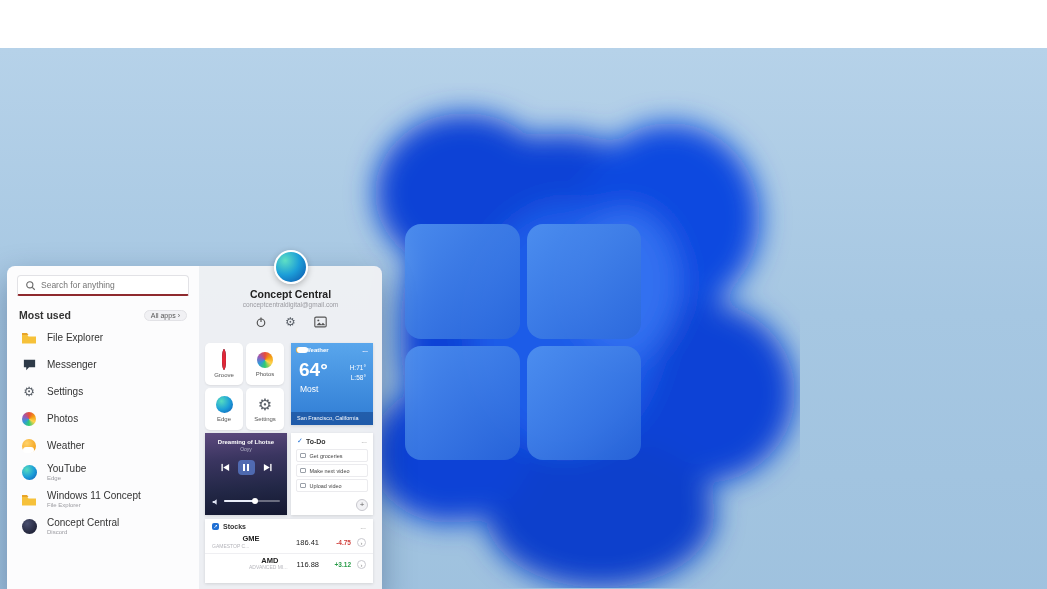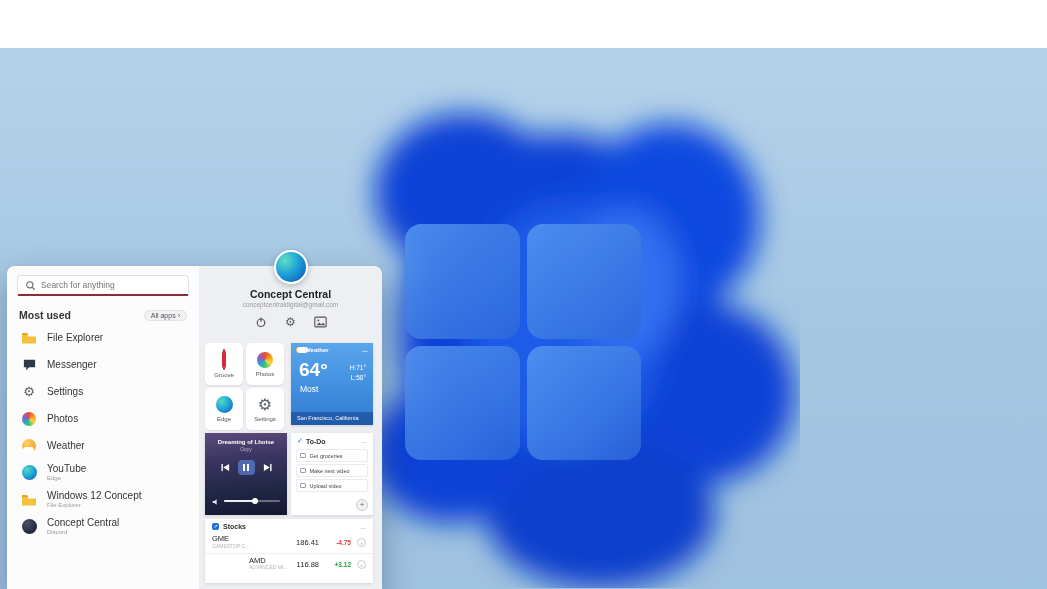--- a/index.html
+++ b/index.html
@@ -101,21 +101,21 @@
   
   .w-stocks{left:6px;top:253px;width:168px;height:64px;background:#fff;}
   .s-head{display:flex;align-items:center;gap:4px;padding:4px 7px 2px;}
   .s-icon{width:7px;height:7px;border-radius:2px;background:#1f6fd4;color:#fff;font-size:5px;
     line-height:7px;text-align:center;}
   .s-title{font-size:7px;font-weight:700;color:#333;}
   .s-menu{margin-left:auto;font-size:7px;color:#999;cursor:pointer;line-height:4px;}
   .s-row{display:flex;align-items:center;height:21px;padding:0 7px;gap:6px;cursor:pointer;}
   .s-row + .s-row{border-top:1px solid #efeff2;padding-left:44px;}
   .s-left{flex:1;line-height:1.15;overflow:hidden;}
-  .s-sym{font-size:7.5px;font-weight:400;color:#222;}
+  .s-sym{font-size:7.5px;font-weight:700;color:#222;text-align:center;}
   .s-co{font-size:5px;color:#b5b5bb;white-space:nowrap;}
   .s-price{font-size:7.5px;color:#222;}
   .s-chg{width:26px;text-align:right;font-size:6.5px;font-weight:700;}
   .s-chg.down{color:#d0403c;}
   .s-chg.up{color:#2a9d4a;}
   .s-go{width:9px;height:9px;border-radius:50%;border:1px solid #c9c9cf;color:#888;font-size:6px;
     line-height:8px;text-align:center;}
   
   .taskbar{position:absolute;left:0;bottom:0;width:100%;height:29px;
     background:rgba(233,241,249,.88);box-shadow:0 -1px 0 rgba(255,255,255,.5);}
@@ -239,21 +239,21 @@
         </span>
       </div>
       <div class="recent-row">
         <span class="icon16">
           <svg width="16" height="16" viewBox="0 0 16 16">
               <path d="M1 4.5h5l1.5 2H15v7H1z" fill="#f6c13a"></path>
               <path d="M1 3h5l1.5 2H1z" fill="#e8a428"></path>
             </svg>
         </span>
         <span class="recent-texts">
-          <span class="recent-name">Windows 12 Concept</span>
+          <span class="recent-name">Windows 11 Concept</span>
           <span class="recent-app">File Explorer</span>
         </span>
       </div>
       <div class="recent-row">
         <span class="icon16">
             <span class="circle-icon discord-dot"></span>
           </span>
         <span class="recent-texts">
           <span class="recent-name">Concept Central</span>
           <span class="recent-app">Discord</span>

